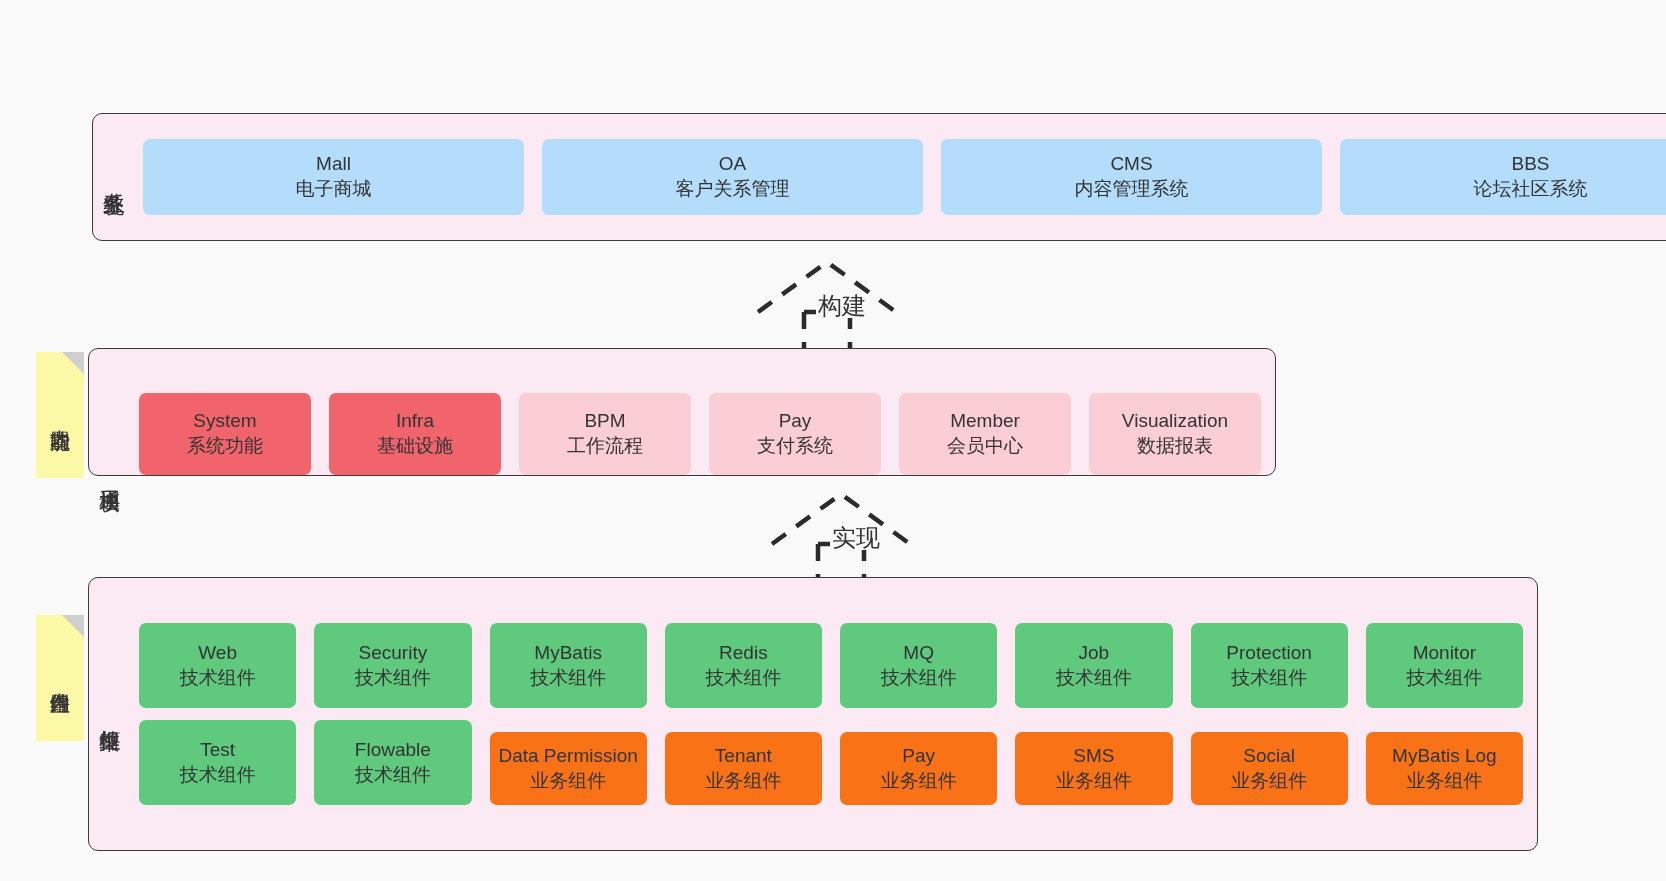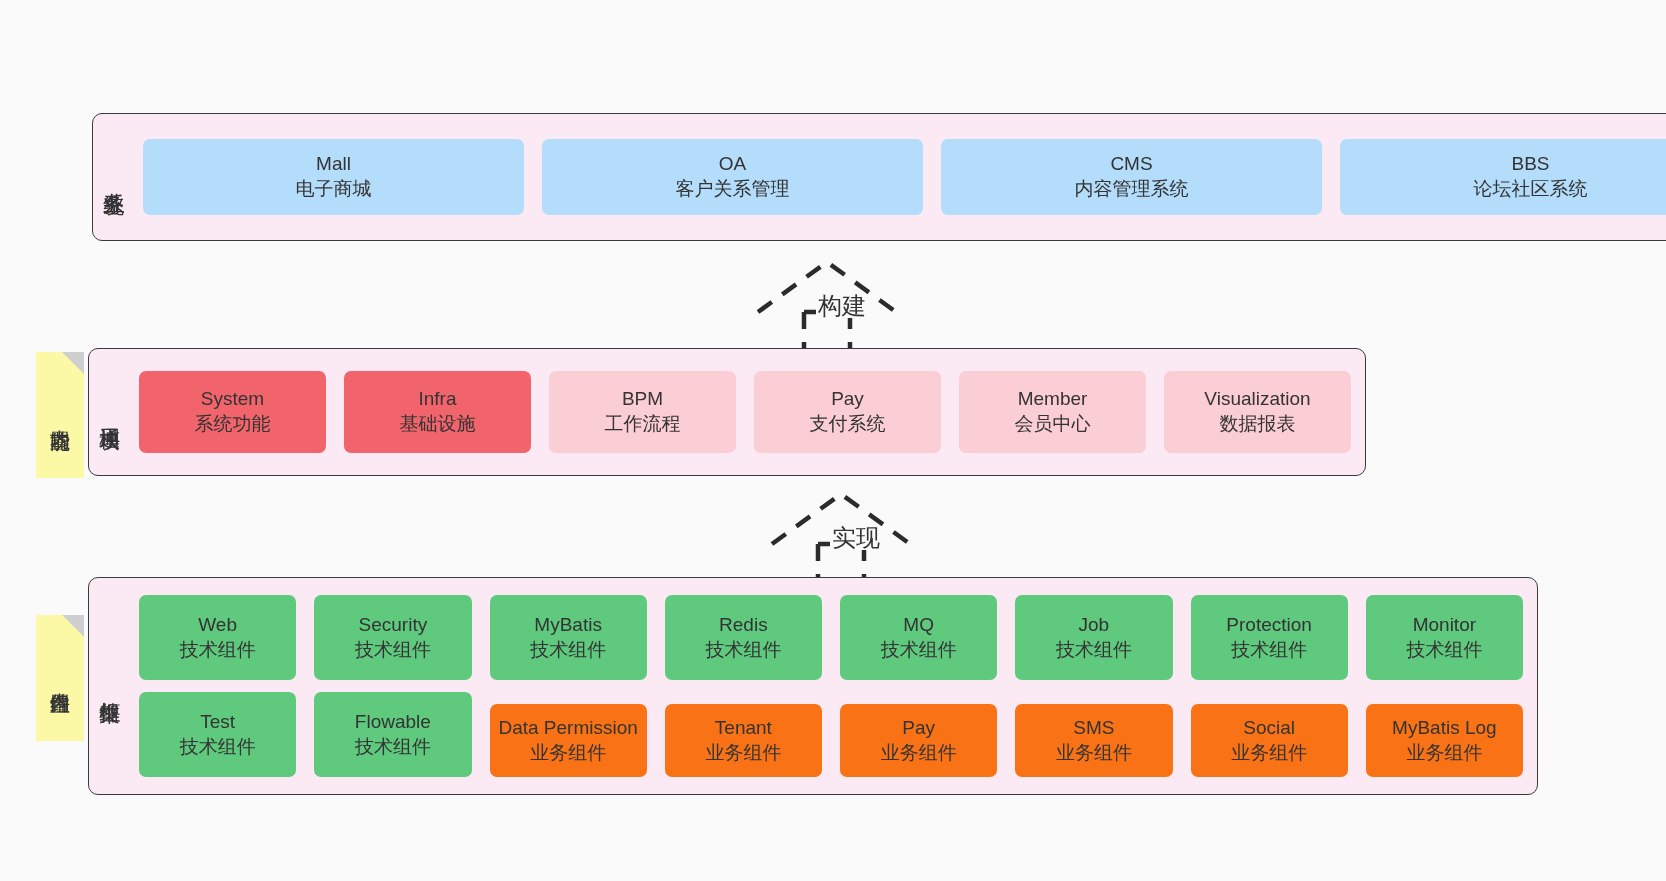--- a/index.html
+++ b/index.html
@@ -75,24 +75,24 @@
   .c-blue      { background: #b3ddfb; }
   .c-red       { background: #f1646c; }
   .c-pink      { background: #fbcdd4; }
   .c-green     { background: #5fc97e; }
   .c-lgreen    { background: #f97316; margin-top: 12px; }
 
   
   #layer-business   { left: 92px;  top: 113px; width: 1644px; height: 128px; justify-content: flex-end; }
   #layer-business .row { height: 76px; }
 
-  #layer-modules    { left: 88px;  top: 348px; width: 1278px; height: 128px; }
+  #layer-modules    { left: 88px;  top: 348px; width: 1188px; height: 128px; align-items: flex-end; }
   #layer-modules .row { height: 82px; }
 
-  #layer-framework  { left: 88px;  top: 577px; width: 1450px; height: 218px; }
+  #layer-framework  { left: 88px;  top: 577px; width: 1450px; height: 274px; }
   #layer-framework .row { height: 85px; }
 
   
   .note {
     position: absolute;
     box-sizing: border-box;
     width: 48px;
     background: #fbf8a6;
     display: flex;
     align-items: center;

